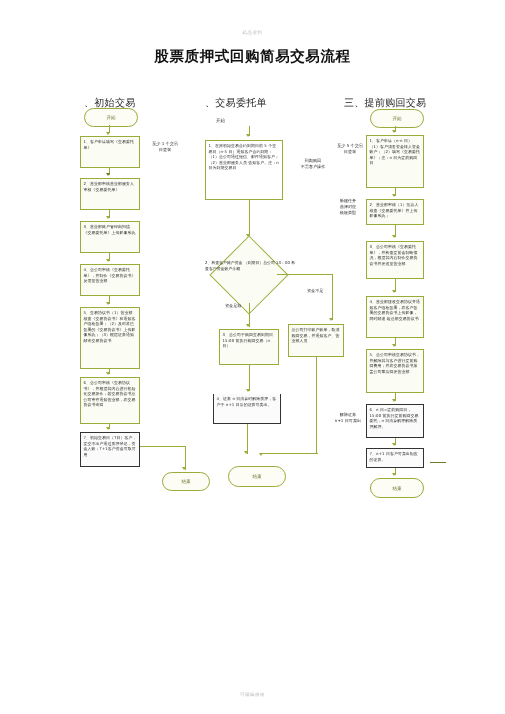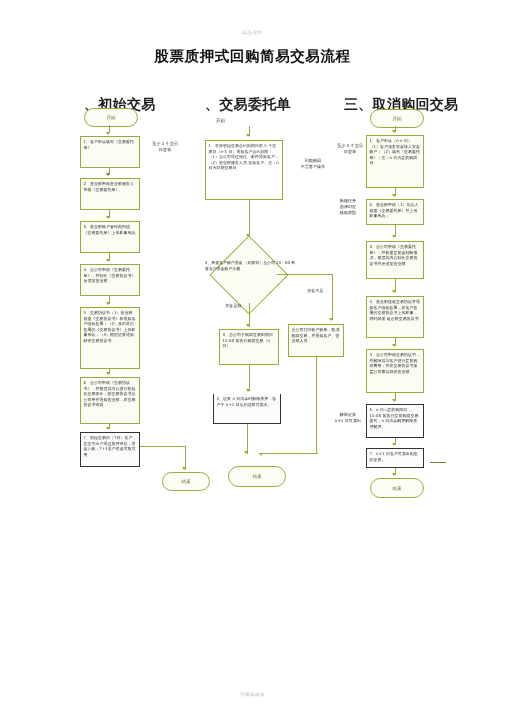--- a/index.html
+++ b/index.html
@@ -21,21 +21,21 @@
   .wm-bottom{top:692px;}
 
   .title{
     position:absolute;top:47px;left:0;right:0;
     text-align:center;
     font-size:14.5px;font-weight:bold;color:#111;
     letter-spacing:.6px;
   }
 
   .col-head{
-    position:absolute;font-size:14px;font-weight:bold;color:#1c1c1c;
+    position:absolute;font-size:10px;font-weight:normal;color:#1c1c1c;
     letter-spacing:.3px;white-space:nowrap;
   }
   .h1{top:96px;left:84px;}
   .h2{top:96px;left:205px;}
   .h3{top:96px;left:344px;}
 
   
   .term{
     position:absolute;
     border:1.1px solid #9aab39;
@@ -103,21 +103,21 @@
 
 <div class="page">
 
   <div class="wm wm-top">精品资料</div>
   <div class="wm wm-bottom">可编辑修改</div>
 
   <div class="title">股票质押式回购简易交易流程</div>
 
   <div class="col-head h1">、初始交易</div>
   <div class="col-head h2">、交易委托单</div>
-  <div class="col-head h3">三、取消购回交易</div>
+  <div class="col-head h3">三、提前购回交易</div>
 
   <div class="term" style="left:84px;top:108px;width:52px;height:17px;">开始</div>
 
   <div class="vline" style="left:109px;top:125px;height:8px;"></div>
   <div class="arrow-d" style="left:106.4px;top:132px;"></div>
 
   <div class="box" style="left:80px;top:136px;width:60px;height:32px;">
     <span>1、</span><span>客户申请填写《交易委托单》</span>
   </div>
 

